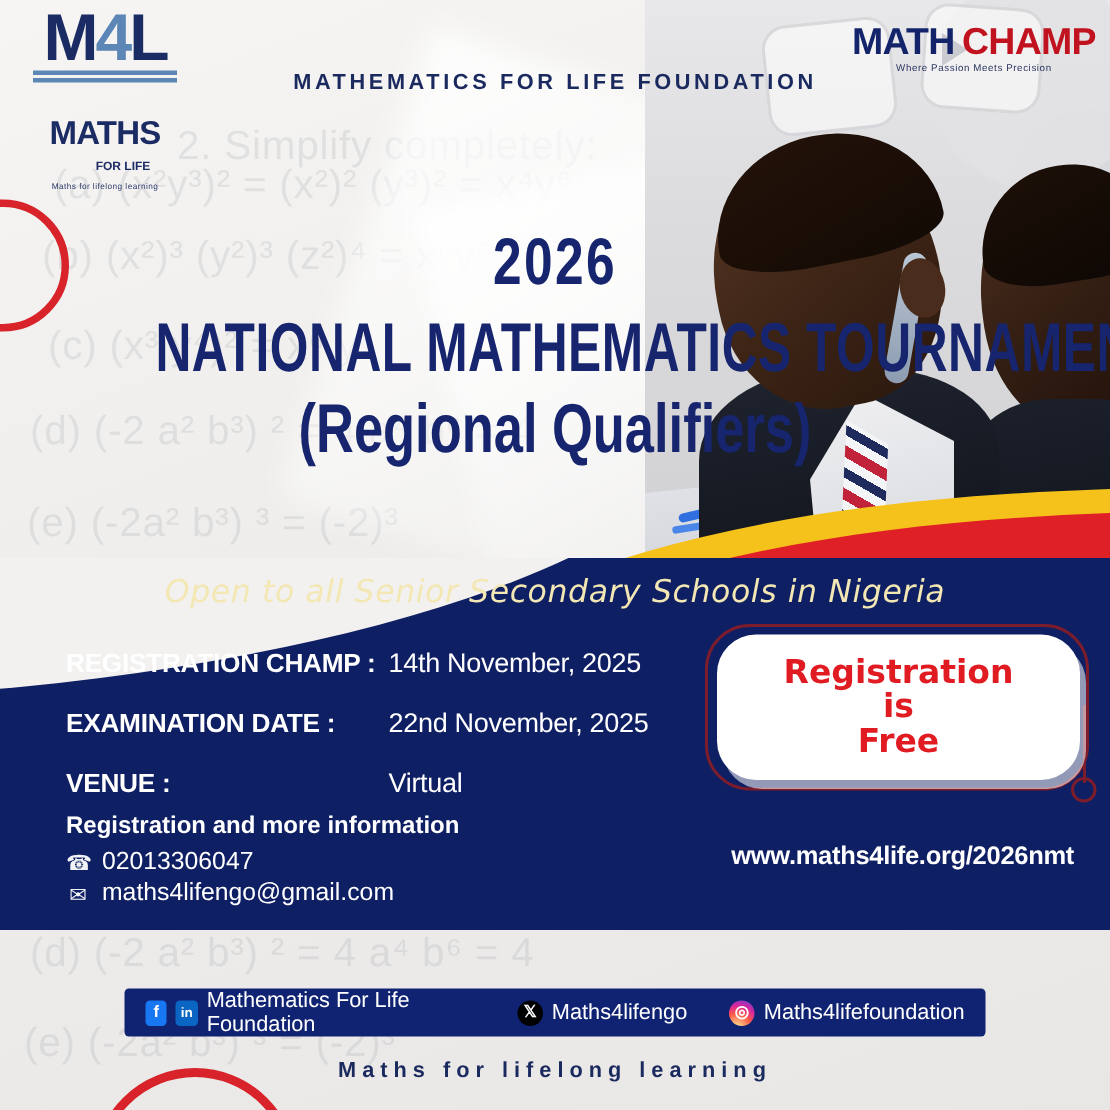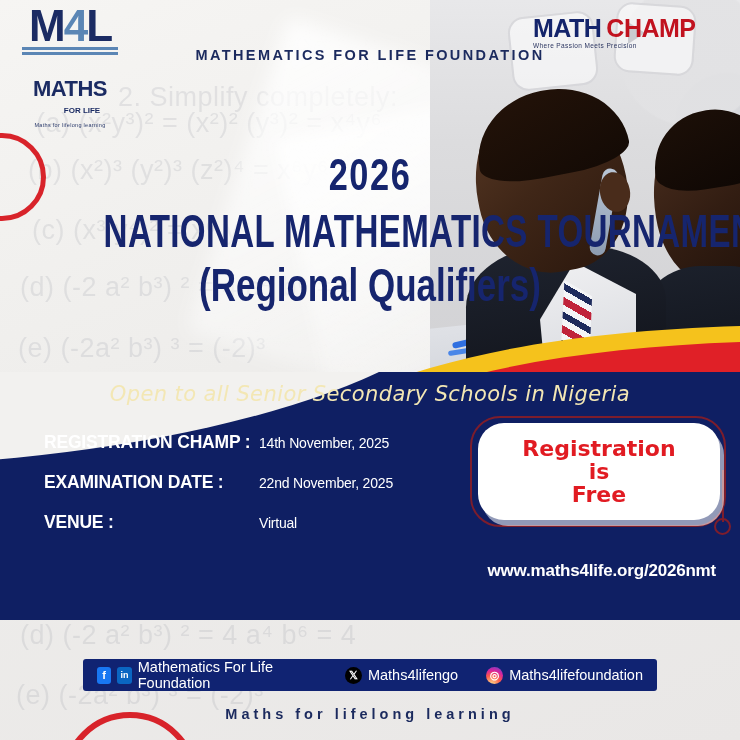--- a/index.html
+++ b/index.html
@@ -218,21 +218,21 @@
     position:absolute; left:0; right:0; top:382px; text-align:center;
     font-size:21px; color:#f3e7b4; font-style:italic;
     font-family:"DejaVu Sans", sans-serif; letter-spacing:.4px;
   }
 
   .details { position:absolute; left:44px; top:432px; color:#fff; }
   .drow { display:flex; align-items:baseline; margin-bottom:19px; }
   .dlabel {
     width:215px; font-size:17.5px; font-weight:bold; letter-spacing:-.2px;
   }
-  .dval { font-size:14px; letter-spacing:-.2px; }
+  .dval { font-size:18px; letter-spacing:-.2px; }
 
   .contact { position:absolute; left:44px; top:542px; color:#fff; }
   .contact .chead { font-size:16px; font-weight:bold; margin-bottom:5px; }
   .crow { display:flex; align-items:center; gap:8px; font-size:16.5px; margin-bottom:2px; }
   .crow .ic { width:16px; text-align:center; font-size:14px; opacity:.95; }
 
   .visit {
     position:absolute; right:24px; top:561px; text-align:center; color:#fff;
   }
   .visit .vhead { font-size:16.5px; font-weight:bold; margin-bottom:3px; }
@@ -339,21 +339,21 @@
 
   <div class="logo">
     <div class="m4l">M<i>4</i>L</div>
     <div class="bars"></div>
     <div>
       <span class="maths">MATHS</span><span class="forlife">FOR LIFE</span>
     </div>
     <div class="slogan">Maths for lifelong learning</div>
   </div>
 
-  <div style="position:absolute;left:533px;top:16px;text-align:left;">
+  <div style="position:absolute;left:568px;top:16px;text-align:center;">
     <div style="font-size:25px;font-weight:bold;letter-spacing:-.5px;line-height:25px;">
       <span style="color:#14246b;">MATH</span><span style="color:#c1121f;margin-left:5px;">CHAMP</span>
     </div>
     <div style="font-size:6.5px;color:#2b3560;letter-spacing:.4px;margin-top:1px;">Where Passion Meets Precision</div>
   </div>
 
   <div class="org-name">MATHEMATICS FOR LIFE FOUNDATION</div>
   <div class="year">2026</div>
   <div class="title-main">NATIONAL MATHEMATICS TOURNAMENT</div>
   <div class="title-sub">(Regional Qualifiers)</div>
@@ -376,20 +376,31 @@
 
   <div class="badge-outline"></div>
   <div class="badge-tail"></div>
   <div class="badge-dot"></div>
   <div class="freebadge">
     <span>Registration</span>
     <span>is</span>
     <span>Free</span>
   </div>
 
+  <div class="contact">
+    <div class="chead">Registration and more information</div>
+    <div class="crow">
+      <span class="ic">☎</span>
+      <span>02013306047</span>
+    </div>
+    <div class="crow">
+      <span class="ic">✉</span>
+      <span>maths4lifengo@gmail.com</span>
+    </div>
+  </div>
 
   <div class="visit">
     <div class="vurl">www.maths4life.org/2026nmt</div>
   </div>
 
   <div class="socialbar">
     <div class="sgroup">
       <span class="sicon ic-fb">f</span>
       <span class="sicon ic-li" style="font-size:9px;">in</span>
       <span>Mathematics For Life Foundation</span>

